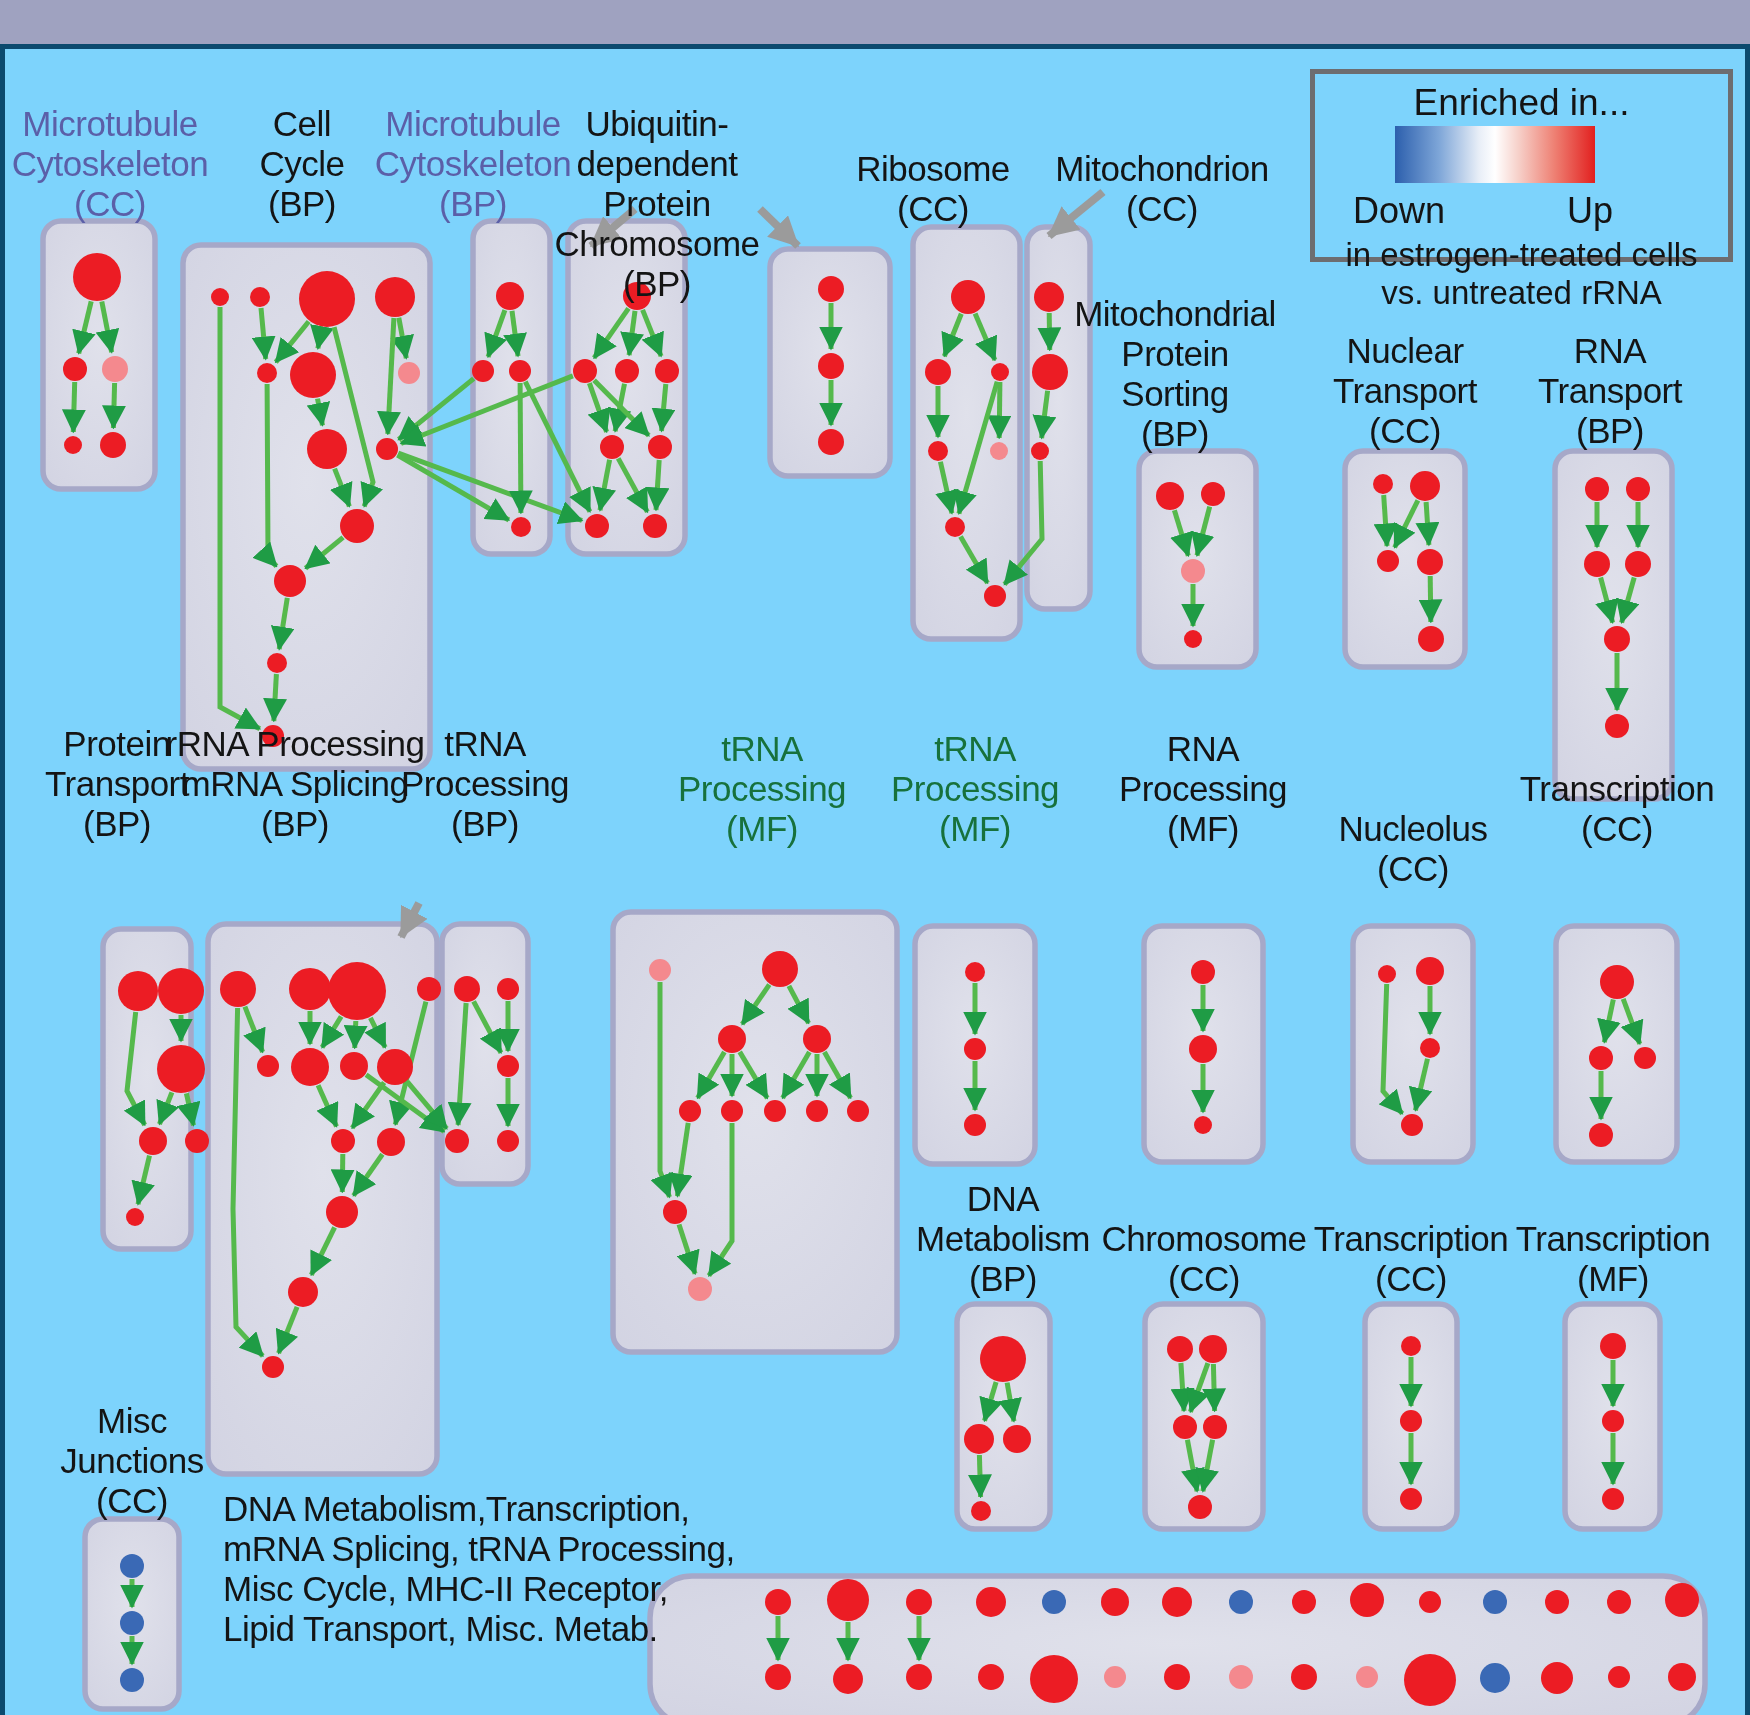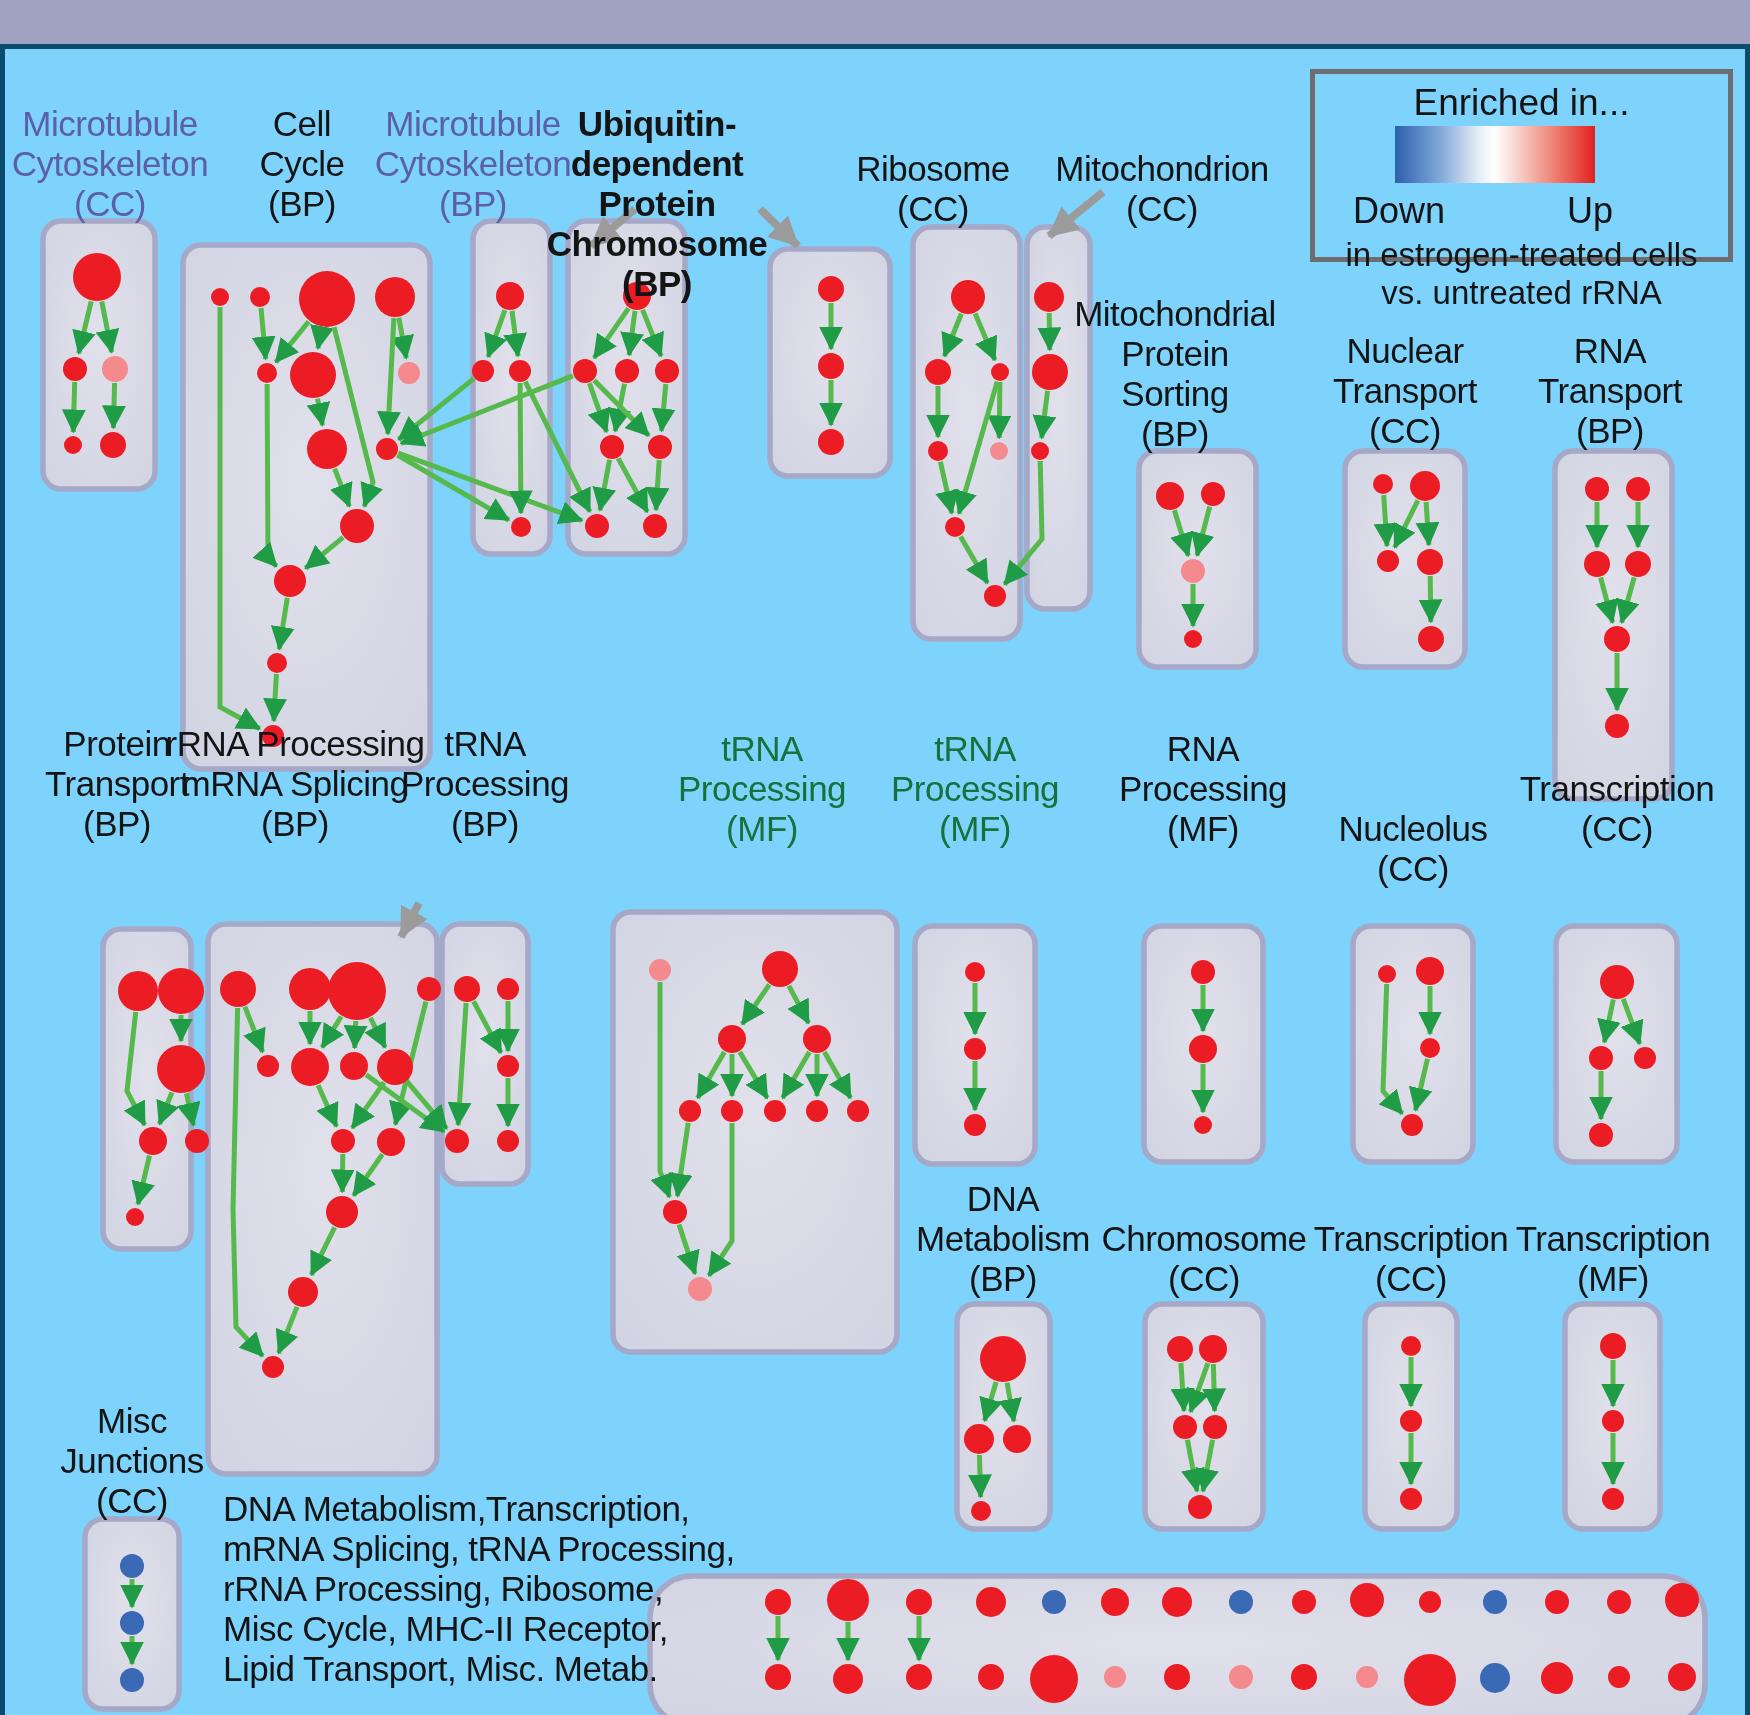--- a/index.html
+++ b/index.html
@@ -383,21 +383,21 @@
       <div class="flabel" style="left: 297px; top: 55px;">
         <div>Cell</div>
         <div>Cycle</div>
         <div>(BP)</div>
       </div>
       <div class="flabel slate" style="left: 468px; top: 55px;">
         <div>Microtubule</div>
         <div>Cytoskeleton</div>
         <div>(BP)</div>
       </div>
-      <div class="flabel" style="left: 652px; top: 55px; font-weight: bold;">
+      <div class="flabel" style="left: 652px; top: 55px;">
         <div>Ubiquitin-</div>
         <div>dependent</div>
         <div>Protein</div>
         <div>Chromosome</div>
         <div>(BP)</div>
       </div>
       <div class="flabel" style="left: 928px; top: 100px;">
         <div>Ribosome</div>
         <div>(CC)</div>
       </div>
@@ -488,17 +488,16 @@
     <div class="lgrad"></div>
     <span class="ldown">Down</span>
     <span class="lup">Up</span>
     <span class="lcap1">in estrogen-treated cells</span>
     <span class="lcap2">vs. untreated rRNA</span>
   </div>
 
   <div id="misc-block" class="flabel left" style="left: 218px; top: 1440px;">
       <div>DNA Metabolism,Transcription,</div>
       <div>mRNA Splicing, tRNA Processing,</div>
-      <div>rRNA Processing, Ribosome,</div>
       <div>Misc Cycle, MHC-II Receptor,</div>
       <div>Lipid Transport, Misc. Metab.</div>
     </div>
 </div>
 
 </body></html>

